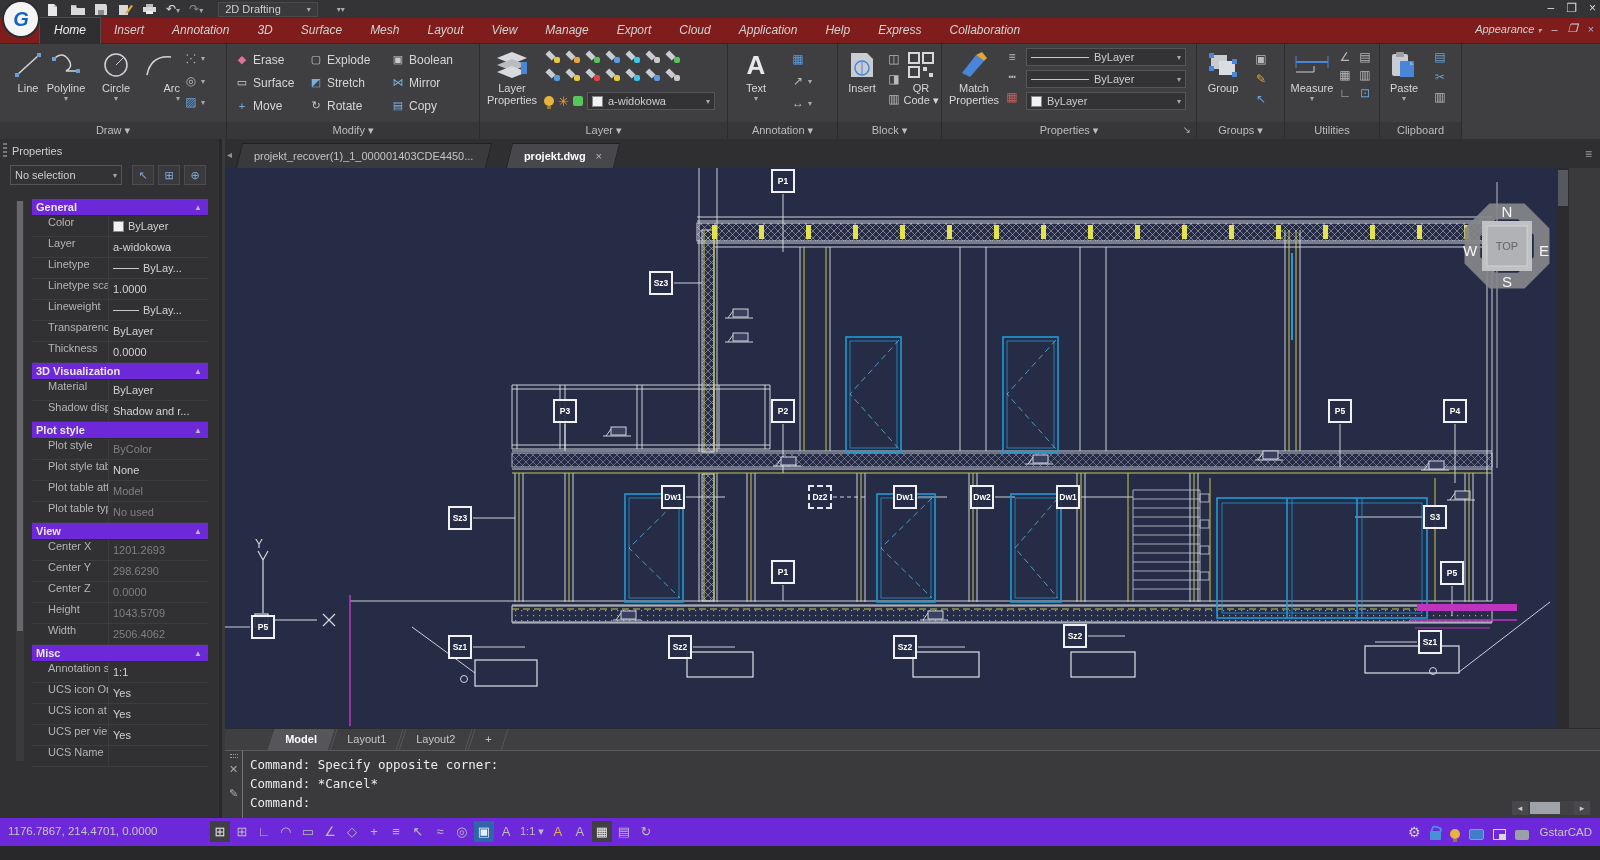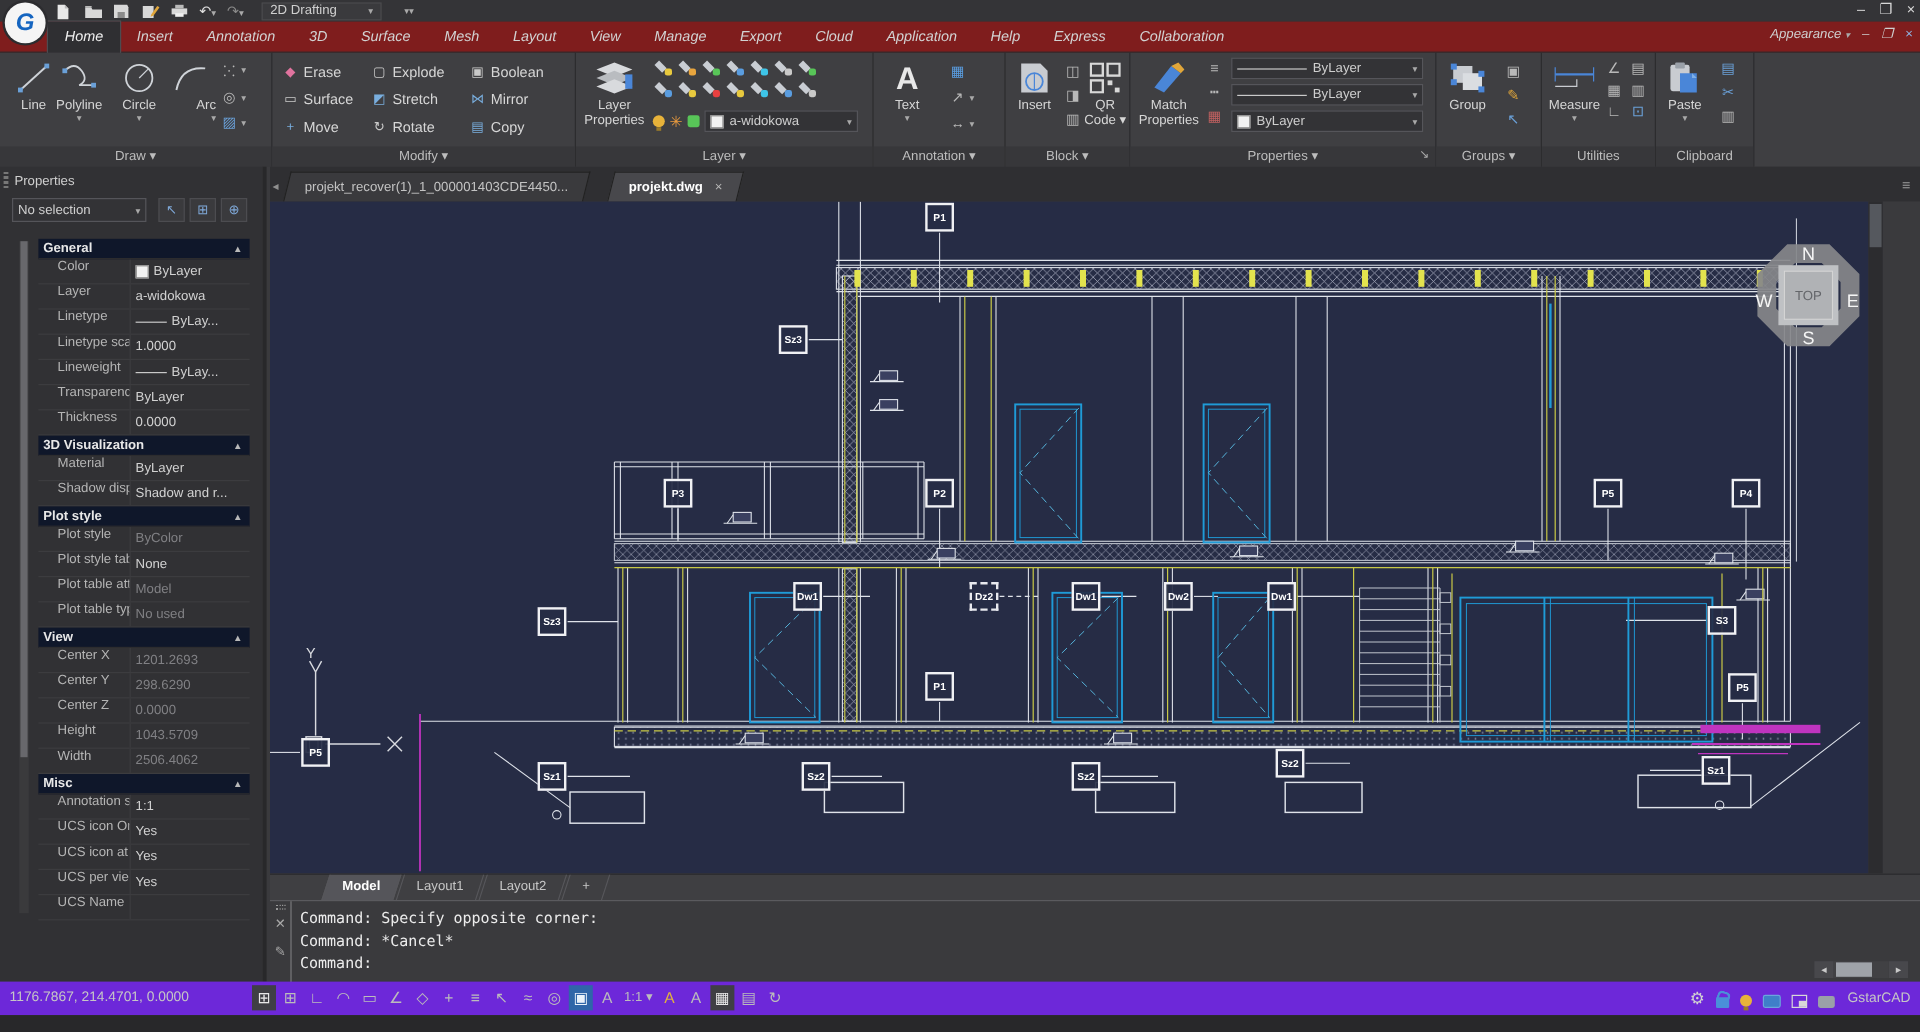--- a/index.html
+++ b/index.html
@@ -55,21 +55,21 @@
   #palette { position:absolute; left:0; top:0; width:222px; height:679px; background:#313134; border-right:3px solid #28282a; }
   #palette-title { position:absolute; left:12px; top:6px; font-size:11px; color:#cfcfcf; }
   #palette-grip { position:absolute; left:3px; top:4px; width:4px; height:14px;
     background:repeating-linear-gradient(#777 0 2px, transparent 2px 4px); }
   #sel-combo { position:absolute; left:10px; top:26px; width:112px; height:20px; }
   #sel-tools { position:absolute; left:132px; top:26px; display:flex; gap:4px; }
   .ptool { width:22px; height:20px; background:#3a3a3d; border:1px solid #4c4c50; color:#7fa8d8; font-size:11px; text-align:center; line-height:18px; }
   #pscroll { position:absolute; left:16px; top:62px; width:8px; height:560px; background:#3a3a3c; }
   #pscroll .thumb { position:absolute; left:1px; top:0; width:6px; height:430px; background:#68686c; }
   #pgrid { position:absolute; left:32px; top:60px; width:176px; }
-  .psec { height:17px; background:#0f172a; color:#e8e8e8; font-weight:bold; font-size:11px;
+  .psec { height:17px; background:#6d28d9; color:#e8e8e8; font-weight:bold; font-size:11px;
     line-height:17px; padding-left:4px; position:relative; border-bottom:1px solid #2c2c2e; }
   .psec .tri { position:absolute; right:6px; top:0; color:#b9b9b9; font-size:8px; font-weight:normal; }
   .prow { height:21px; display:flex; border-bottom:1px solid #3c3c3f; font-size:11px; align-items:flex-start; }
   .prow .pl { width:76px; padding-left:16px; color:#b5b5b5; white-space:nowrap; overflow:hidden; }
   .prow .pv { flex:1; color:#d2d2d2; padding-left:4px; border-left:1px solid #3c3c3f; height:100%;
     display:flex; align-items:center; gap:4px; white-space:nowrap; overflow:hidden; }
   .prow .pv.dim { color:#808084; }
   .lt-line { width:26px; border-top:1px solid #c9c9c9; display:inline-block; }
 
   

